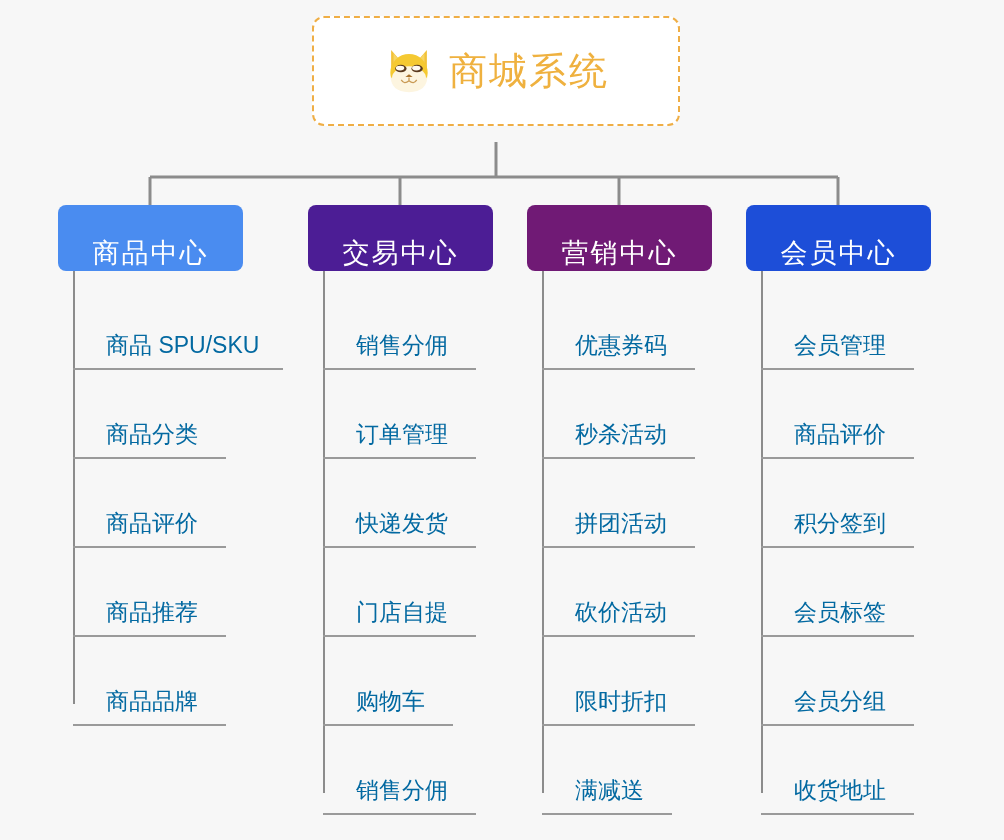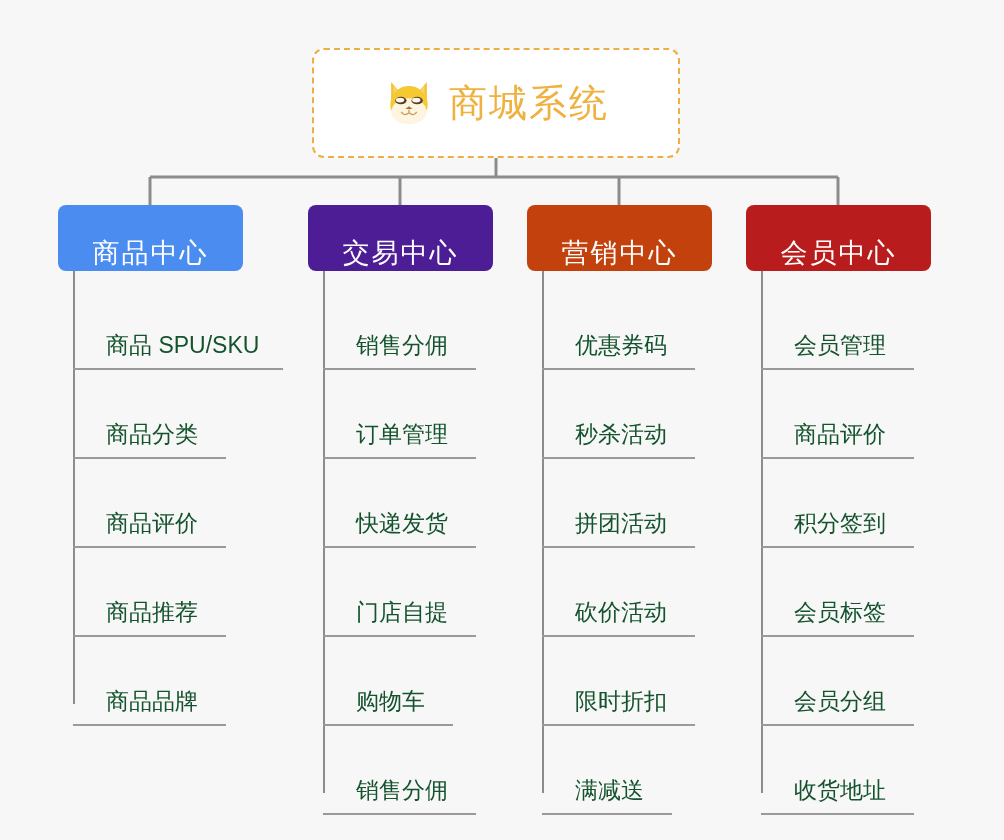--- a/index.html
+++ b/index.html
@@ -20,21 +20,21 @@
   #diagram {
     position: relative;
     width: 1004px;
     height: 840px;
   }
 
   
   .root-node {
     position: absolute;
     left: 312px;
-    top: 48px;
+    top: 16px;
     width: 368px;
     height: 110px;
     background: #ffffff;
     border: 2px dashed #efae45;
     border-radius: 12px;
     display: flex;
     align-items: center;
     justify-content: center;
     gap: 14px;
   }
@@ -98,21 +98,21 @@
   .leaf {
     position: relative;
     height: 89px;
     display: flex;
     align-items: flex-end;
     padding-left: 48px;
     padding-bottom: 6px;
   }
   .leaf-label {
     font-size: 23px;
-    color: #14532d;
+    color: #0369a1;
     white-space: nowrap;
     line-height: 1.1;
     position: relative;
     padding: 0 4px 6px 0;
   }
   
   .leaf-underline {
     position: absolute;
     left: 15px;
     bottom: 0;
@@ -210,21 +210,21 @@
             <span class="leaf-label">购物车</span>
             <span class="leaf-underline" style="width: 130px;"></span>
           </div>
           <div class="leaf">
             <span class="leaf-label">销售分佣</span>
             <span class="leaf-underline" style="width: 153px;"></span>
           </div>
         </div>
       </div>
       <div class="branch" style="left: 527px; width: 185px;">
-        <div class="branch-header" style="background: #c2410c;">
+        <div class="branch-header" style="background: #701a75;">
           <span>营销中心</span>
         </div>
         <div class="leaf-list">
           <div class="leaf">
             <span class="leaf-label">优惠券码</span>
             <span class="leaf-underline" style="width: 153px;"></span>
           </div>
           <div class="leaf">
             <span class="leaf-label">秒杀活动</span>
             <span class="leaf-underline" style="width: 153px;"></span>
@@ -241,21 +241,21 @@
             <span class="leaf-label">限时折扣</span>
             <span class="leaf-underline" style="width: 153px;"></span>
           </div>
           <div class="leaf">
             <span class="leaf-label">满减送</span>
             <span class="leaf-underline" style="width: 130px;"></span>
           </div>
         </div>
       </div>
       <div class="branch" style="left: 746px; width: 185px;">
-        <div class="branch-header" style="background: #b91c1c;">
+        <div class="branch-header" style="background: #1d4ed8;">
           <span>会员中心</span>
         </div>
         <div class="leaf-list">
           <div class="leaf">
             <span class="leaf-label">会员管理</span>
             <span class="leaf-underline" style="width: 153px;"></span>
           </div>
           <div class="leaf">
             <span class="leaf-label">商品评价</span>
             <span class="leaf-underline" style="width: 153px;"></span>

